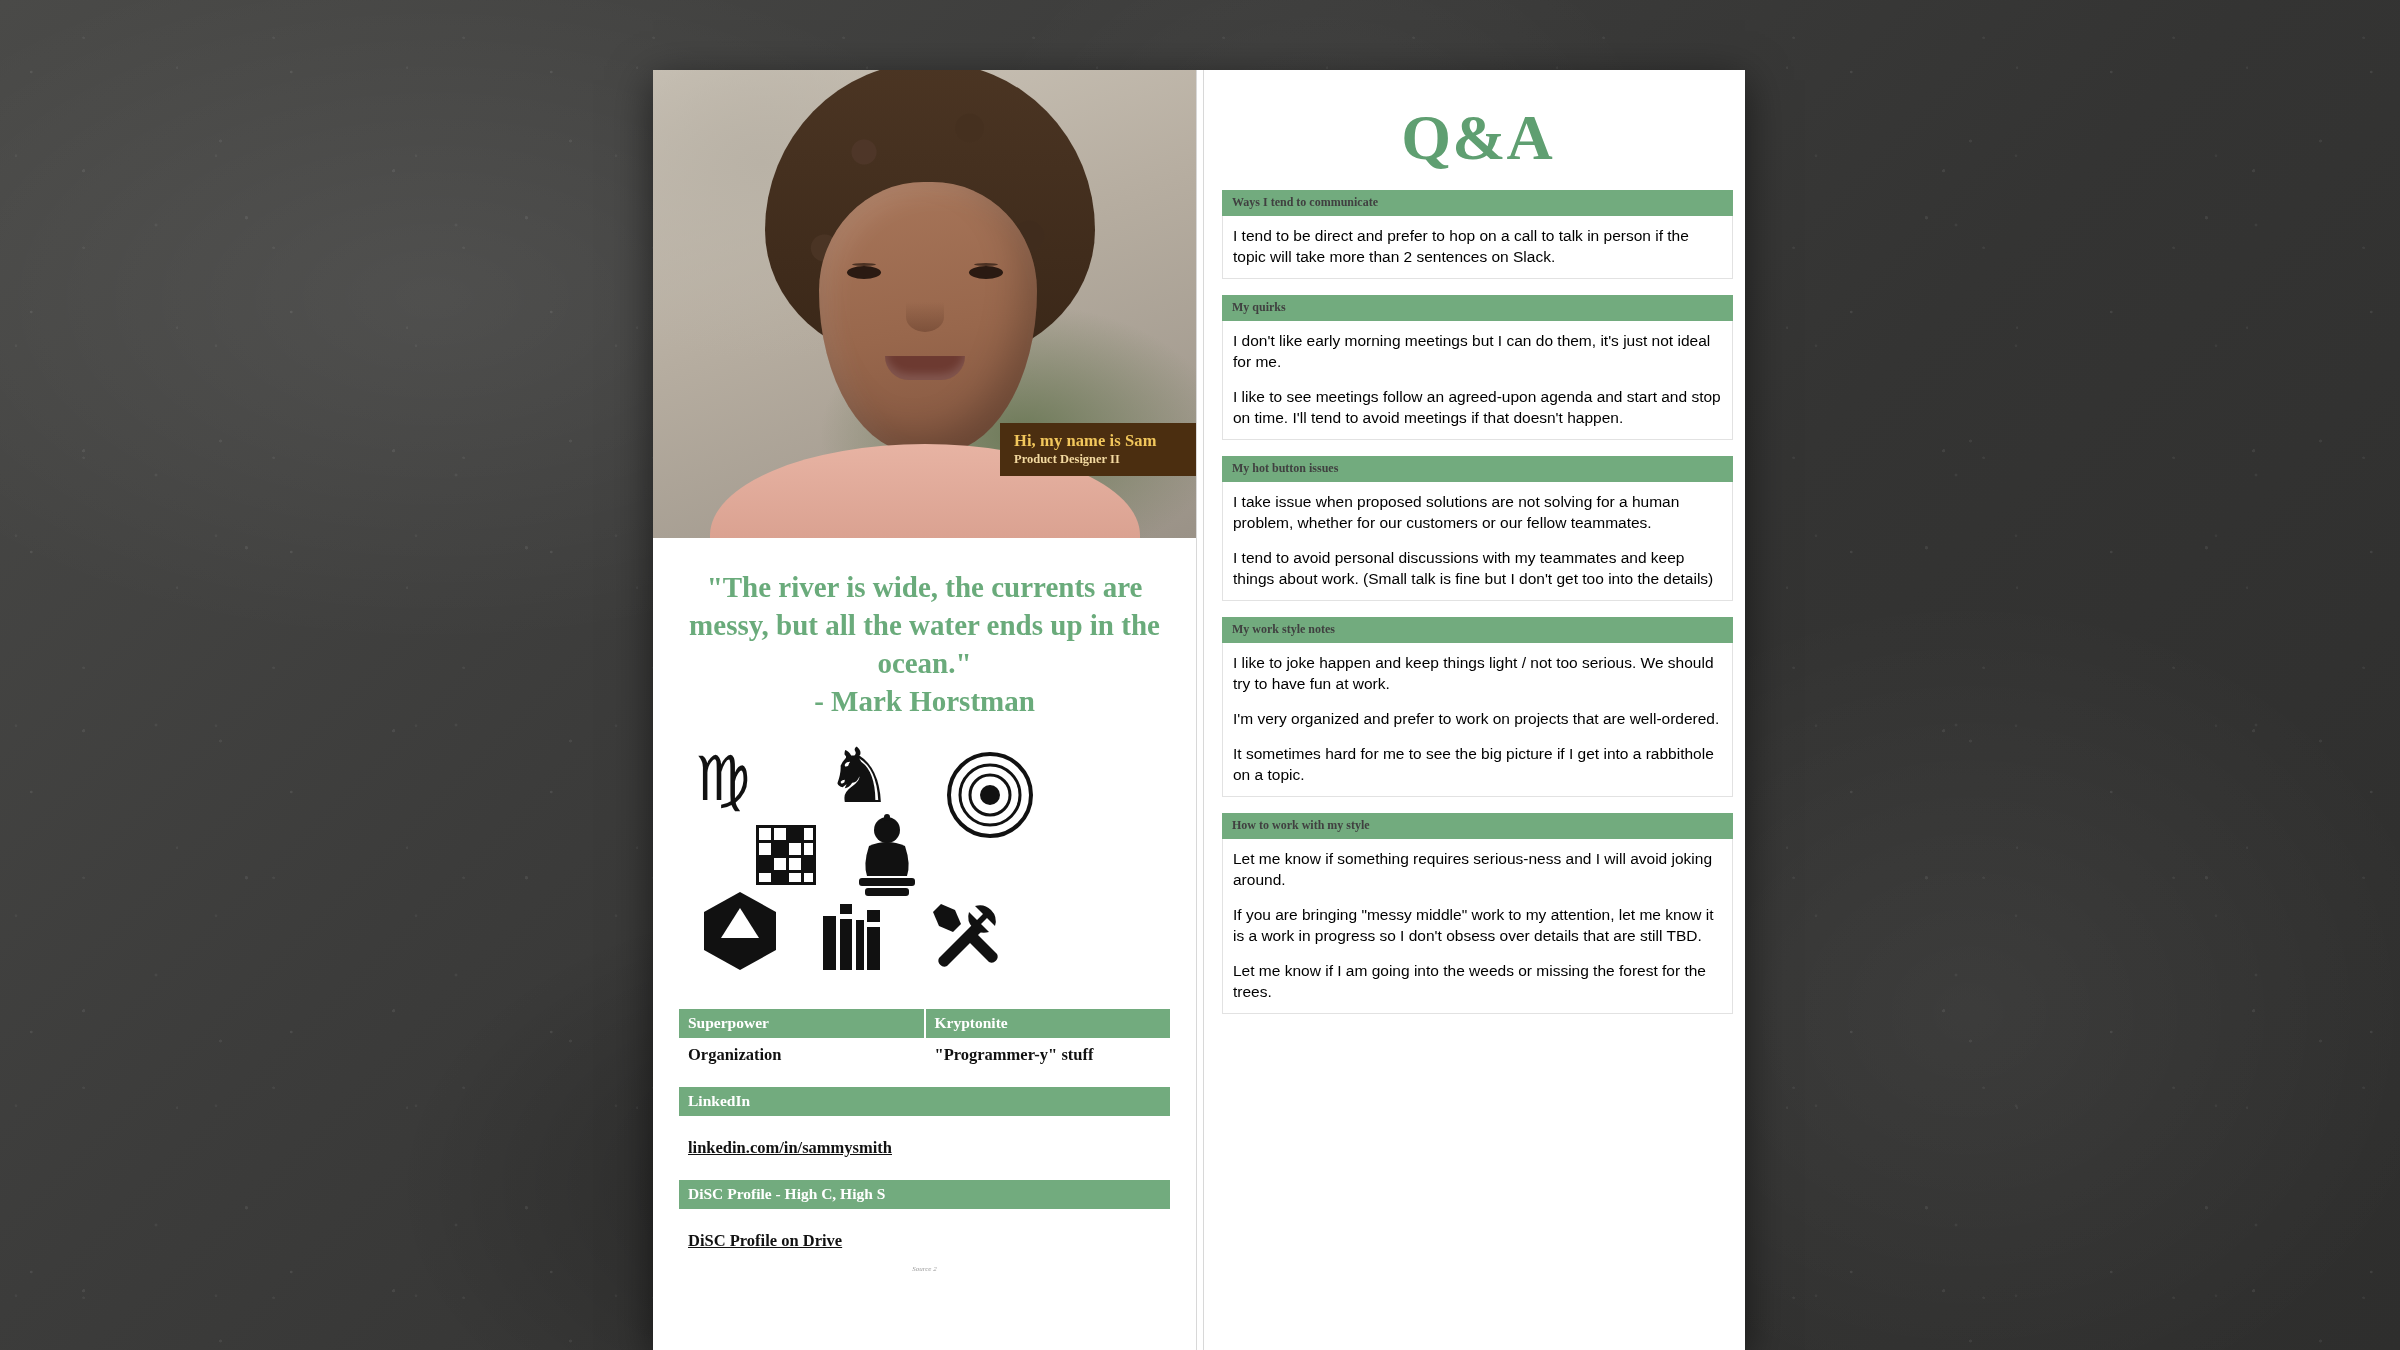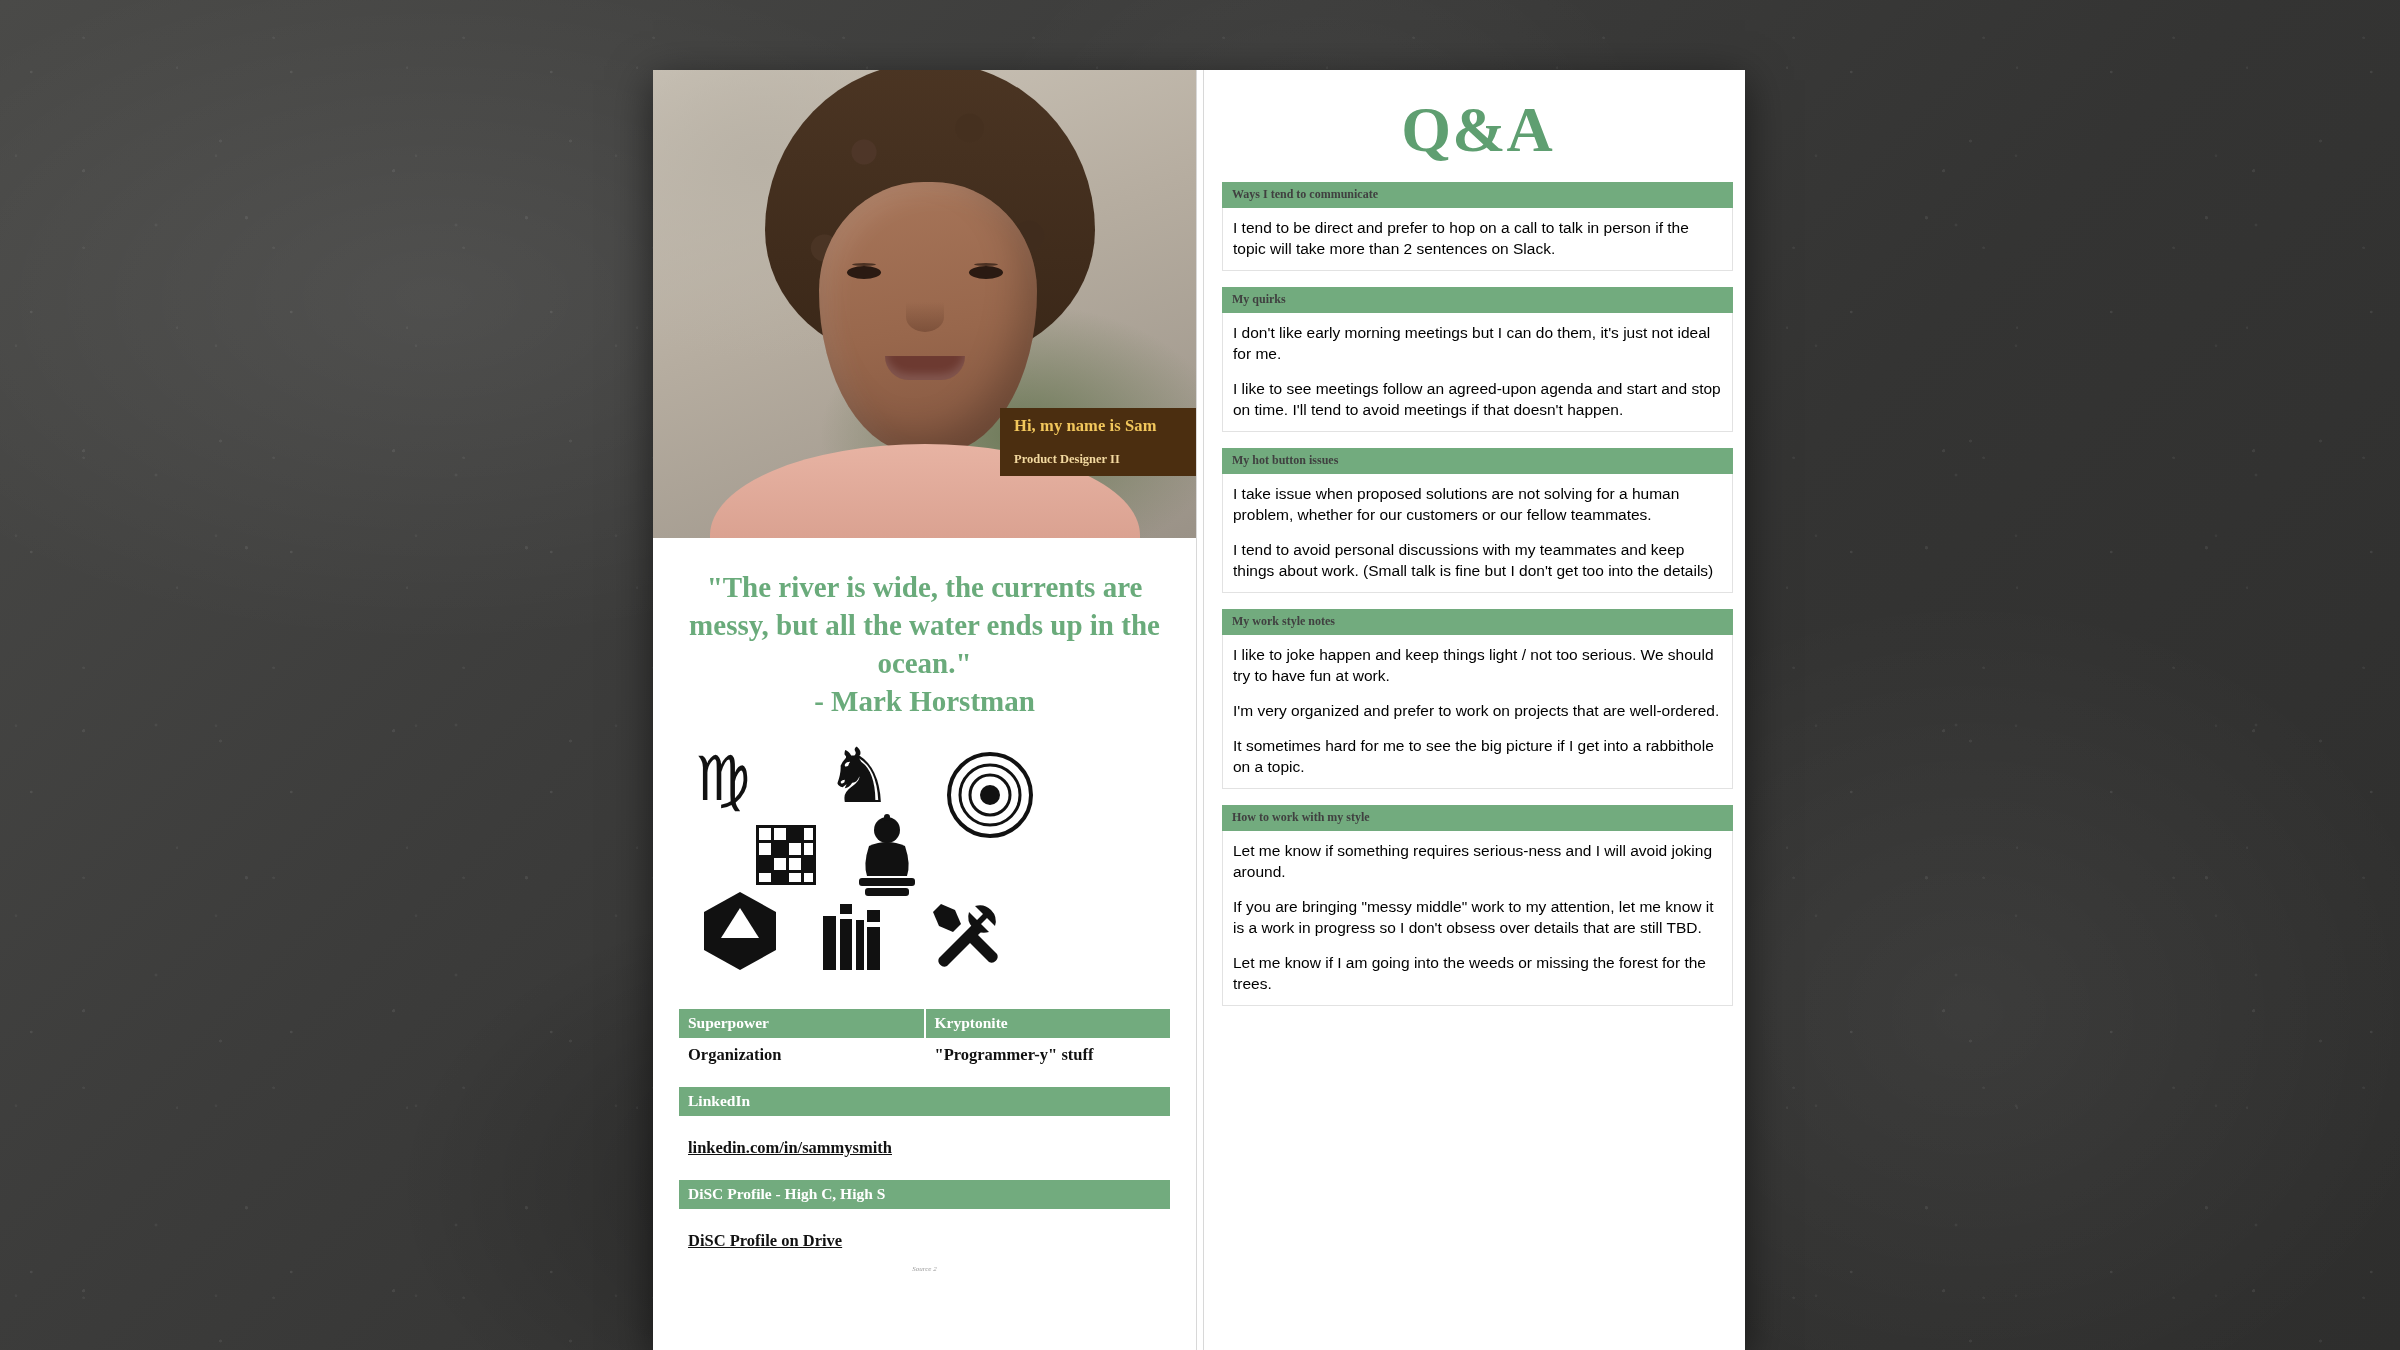--- a/index.html
+++ b/index.html
@@ -176,21 +176,21 @@
     font-weight: bold;
     font-size: 16.5px;
     letter-spacing: .1px;
     white-space: nowrap;
   }
   .name-badge .rl {
     color: #f3d9a0;
     font-family: "Liberation Serif", serif;
     font-weight: bold;
     font-size: 12.5px;
-    margin-top: 16px;
+    margin-top: 1px;
   }
 
   
   .quote {
     margin: 30px 18px 0 18px;
     text-align: center;
     color: #6aab7b;
     font-family: "Liberation Serif", serif;
     font-weight: bold;
     font-size: 29px;
@@ -256,21 +256,21 @@
   }
 
   
   .qa-title {
     text-align: center;
     color: #5f9f71;
     font-family: "Liberation Serif", serif;
     font-weight: bold;
     font-size: 64px;
     letter-spacing: 1px;
-    padding: 28px 0 20px 0;
+    padding: 36px 0 20px 0;
     line-height: 1;
   }
   .sec-header {
     background: #72ab7e;
     color: #404040;
     font-family: "Liberation Serif", serif;
     font-weight: bold;
     font-size: 12px;
     padding: 5px 10px 6px 10px;
   }

